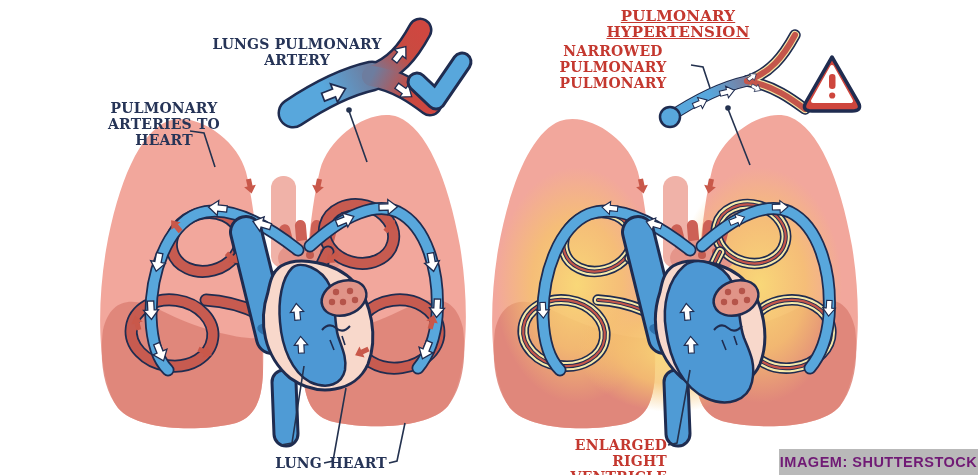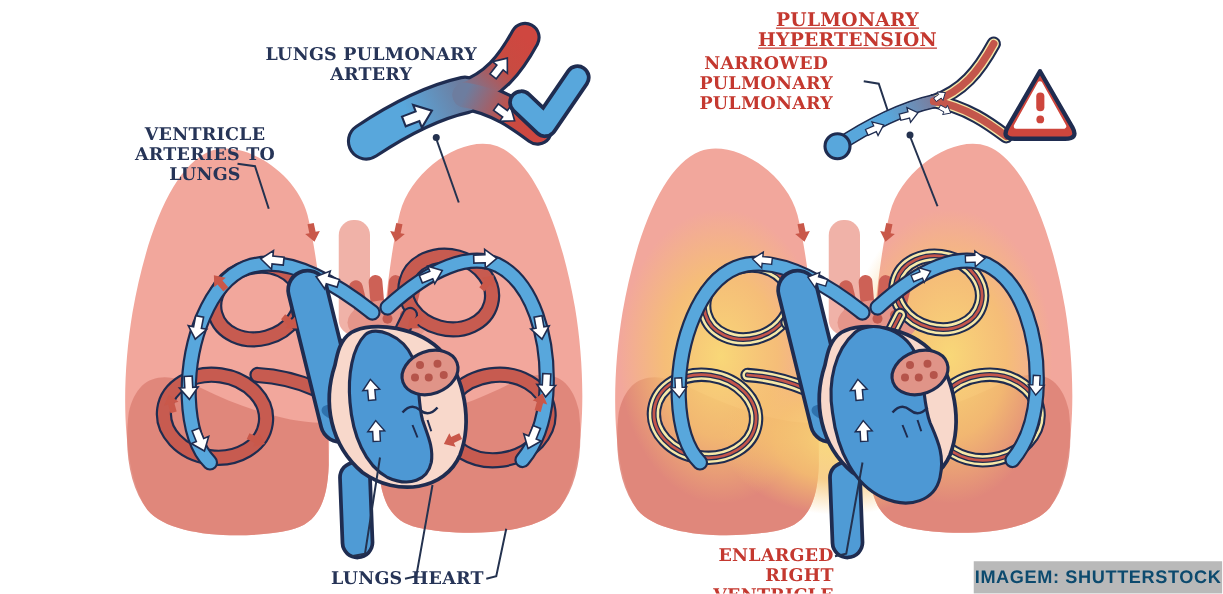--- a/index.html
+++ b/index.html
@@ -6,21 +6,21 @@
   .stage{position:relative;width:978px;height:475px;background:#ffffff;overflow:hidden;
          font-family:"DejaVu Serif", serif;}
   .stage svg{position:absolute;left:0;top:0;}
   .lbl{position:absolute;font-weight:bold;font-size:14px;line-height:16px;
        letter-spacing:.2px;text-align:center;}
   .navy{color:#263457;}
   .red{color:#c4382f;}
   .right{text-align:right;}
   .title{font-size:15px;}
   .badge{position:absolute;left:779px;top:449px;width:199px;height:26px;
-         background:#b9b9b9;color:#0c4a6e;font-family:"Liberation Sans",sans-serif;
+         background:#b9b9b9;color:#701a75;font-family:"Liberation Sans",sans-serif;
          font-weight:bold;font-size:14.5px;letter-spacing:.5px;display:flex;
          align-items:center;justify-content:center;}
   
   .uN{stroke:#1f2c50;stroke-width:13;fill:none;stroke-linecap:round;}
   .uR{stroke:#c75b50;stroke-width:9.5;fill:none;stroke-linecap:round;}
   .uB{stroke:#58a7dc;stroke-width:9.5;fill:none;stroke-linecap:round;}
   .vN{stroke:#1f2c50;stroke-width:11.5;fill:none;stroke-linecap:round;}
   .vY{stroke:#f6e8a8;stroke-width:8.2;fill:none;stroke-linecap:round;}
   .vN2{stroke:#1f2c50;stroke-width:4.2;fill:none;stroke-linecap:round;}
   .vR2{stroke:#c4564b;stroke-width:2.2;fill:none;stroke-linecap:round;}
@@ -299,24 +299,24 @@
     <path class="ptr" d="M 389 463 L 397 461 L 405 423"></path>
     <path class="ptr" d="M 691 65 L 703 67 L 710 88"></path>
     <circle cx="728" cy="108" r="2.8" fill="#24324f"></circle>
     <path class="ptr" d="M 728 109 L 750 165"></path>
     <path class="ptr" d="M 668 445 L 677 443 L 690 370"></path>
   </g>
 </svg>
 
 <div class="lbl navy" style="left:212px;top:36px;width:170px;">LUNGS PULMONARY ARTERY</div>
 
-<div class="lbl navy" style="left:78px;top:100px;width:172px;">VENTRICLE ARTERIES TO LUNGS</div>
-
-
-<div class="lbl navy right" style="left:238px;top:455px;width:84px;">LUNGS</div>
+<div class="lbl navy" style="left:78px;top:100px;width:172px;">PULMONARY ARTERIES TO HEART</div>
+
+
+<div class="lbl navy right" style="left:238px;top:455px;width:84px;">LUNG</div>
 
 <div class="lbl navy right" style="left:328px;top:455px;width:59px;">HEART</div>
 
 <div class="lbl red title" style="left:556px;top:8px;width:244px;text-decoration:underline;">PULMONARY HYPERTENSION</div>
 
 <div class="lbl red" style="left:526px;top:43px;width:174px;">NARROWED PULMONARY PULMONARY</div>
 
 <div class="lbl red right" style="left:532px;top:437px;width:135px;">ENLARGED RIGHT VENTRICLE</div>
 
 <div class="badge">IMAGEM: SHUTTERSTOCK</div>

